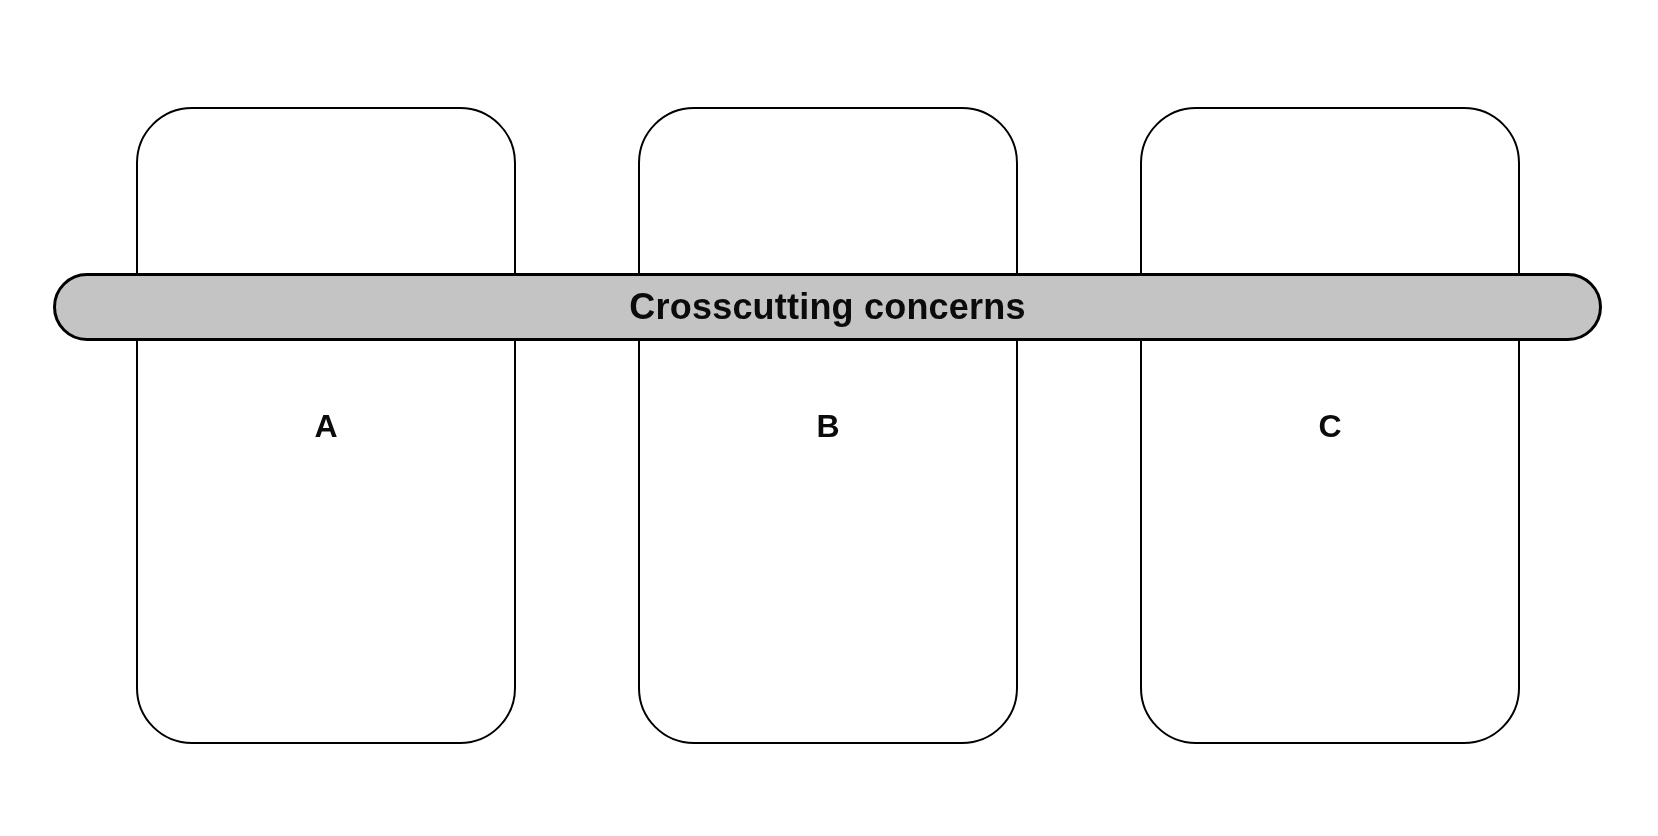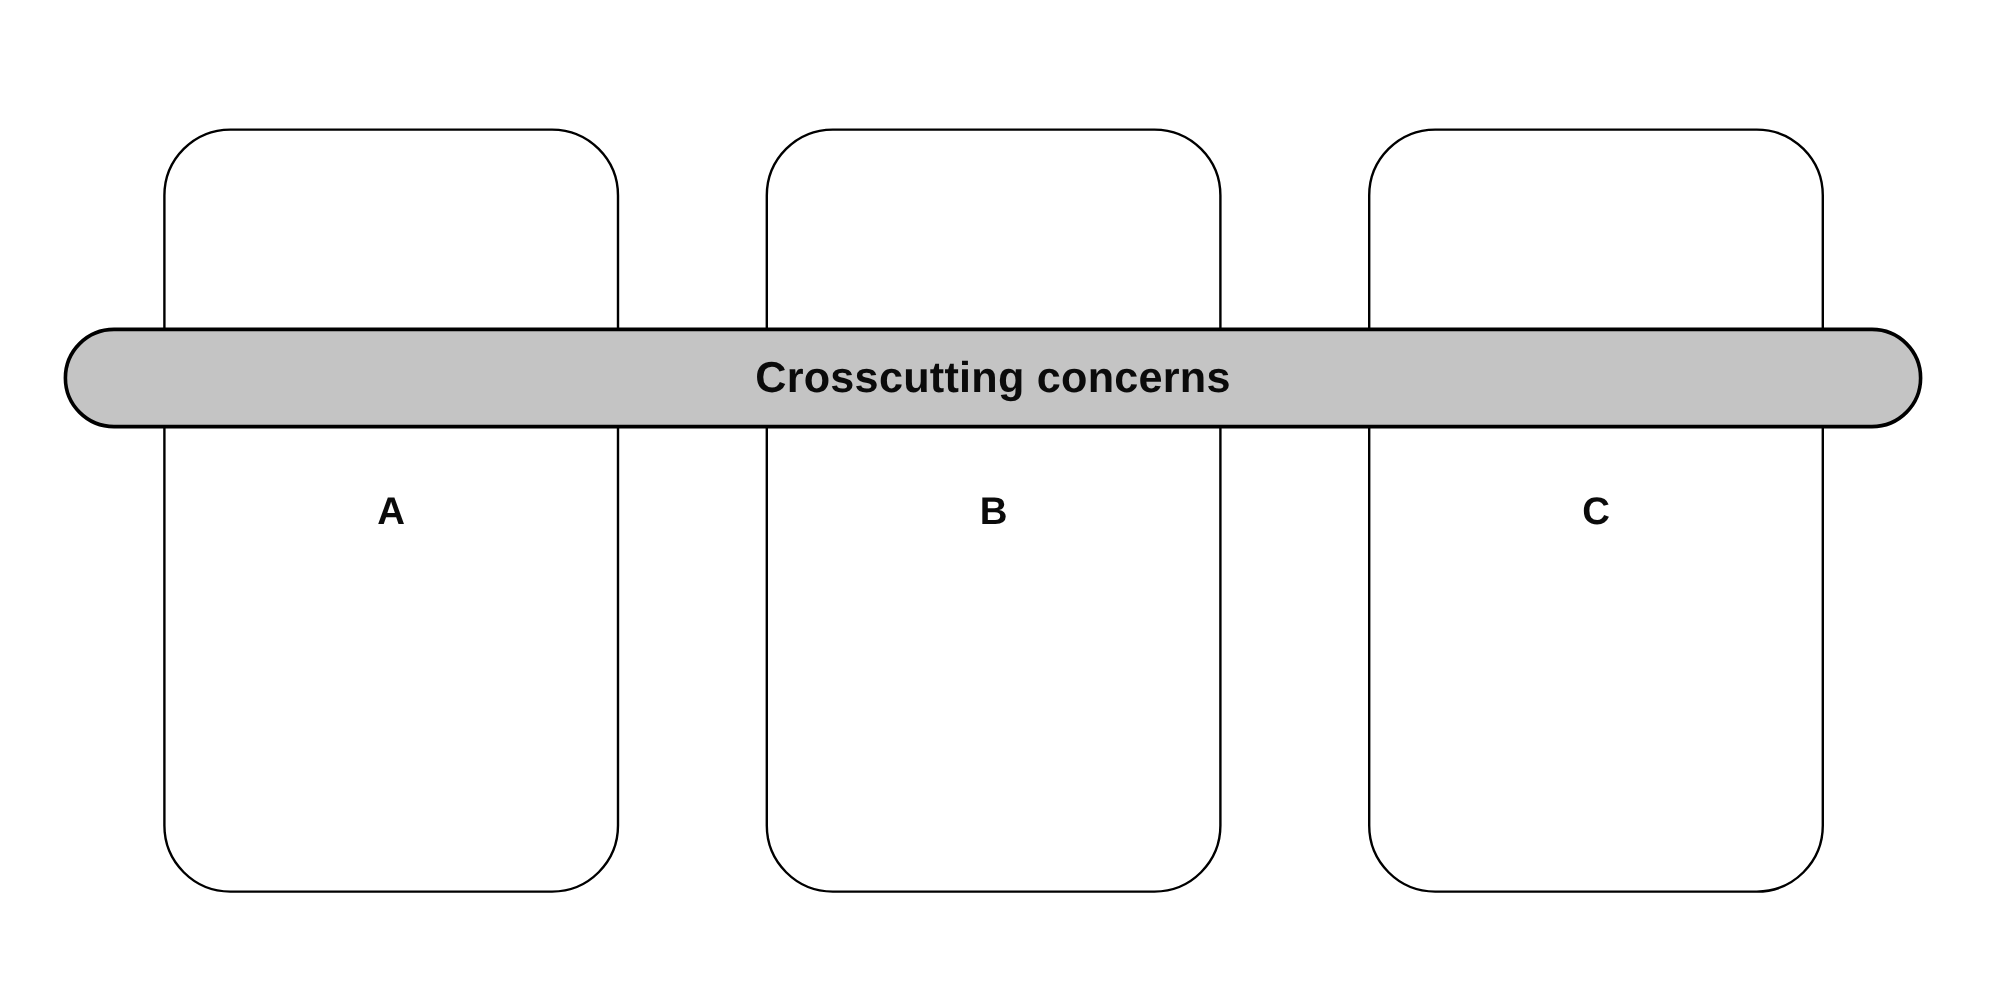--- a/index.html
+++ b/index.html
@@ -36,21 +36,21 @@
     line-height: 1;
   }
   #box-a { left: 136px; }
   #box-b { left: 638px; }
   #box-c { left: 1140px; }
   .crosscut-bar {
     position: absolute;
     left: 53px;
     top: 273px;
     width: 1549px;
-    height: 84px;
+    height: 68px;
     box-sizing: border-box;
     background: #c4c4c4;
     border: 3px solid #000000;
     border-radius: 42px;
     display: flex;
     align-items: center;
     justify-content: center;
     z-index: 2;
   }
   .bar-label {

